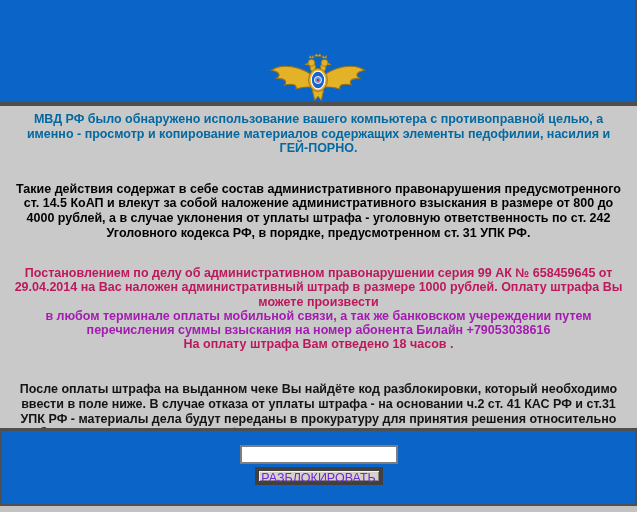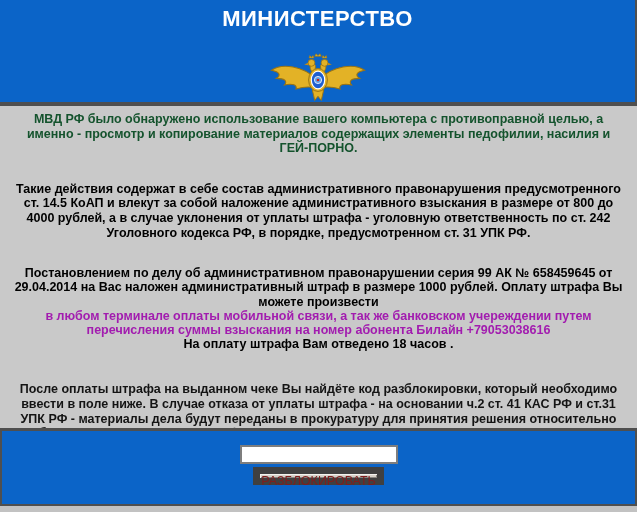--- a/index.html
+++ b/index.html
@@ -25,56 +25,55 @@
     z-index:3;
   }
   .sep{height:4px;background:#4f4f4f;flex:none;}
 
   
   .body{
     height:322px;background:#c9c9c9;flex:none;overflow:hidden;
     text-align:center;font-weight:bold;font-size:12.5px;line-height:14.6px;
   }
   .body p{margin:0 auto;max-width:614px;}
-  .p-accusation{margin-top:6px !important;color:#14532d;}
+  .p-accusation{margin-top:6px !important;color:#0369a1;}
   .p-law{margin-top:26px !important;color:#000000;}
   .p-fine{margin-top:26px !important;line-height:14.2px;}
   .p-threat{margin-top:31px !important;color:#141414;max-width:604px !important;}
   .seg{display:block;}
-  .seg-red{color:#000000;}
+  .seg-red{color:#be185d;}
   .seg-blue{color:#a21caf;}
 
   
   .footer{
     height:76px;flex:none;background:#0b64c8;box-sizing:border-box;
     border-top:3px solid #4f4f4f;border-left:2px solid #4f4f4f;border-right:2px solid #4f4f4f;
     display:flex;flex-direction:column;align-items:center;padding-top:14px;
   }
   .code-input{
     width:150px;height:15px;border:2px solid #7e7e7e;background:#ffffff;
     border-radius:0;outline:none;font-size:12px;padding:0 2px;
   }
   .unlock-button{
     margin-top:3px;height:18px;min-width:128px;
-    background:#d6d2ca;color:#7f1d1d;
-    border:7px solid #404040;border-radius:0;
+    background:#d6d2ca;color:#6d28d9;
+    border:4px solid #404040;border-radius:0;
     box-shadow:inset 1px 1px 0 #f4f2ee, inset -1px -1px 0 #8a8782;
     font-family:"Liberation Sans","DejaVu Sans",sans-serif;
     font-size:12.5px;line-height:14px;padding:0 1px;cursor:pointer;
   }
   .bottom-strip{flex:none;height:8px;background:#c2c2c2;border-top:2px solid #4f4f4f;box-sizing:border-box;}
 </style>
 </head>
 <body>
 
 <div class="page">
 
   <div class="header">
     <div class="title">
-      <div>МИНИСТЕРСТВО</div>
     </div>
     <span class="emblem">
       <svg width="98" height="54" viewBox="0 0 120 66" aria-hidden="true">
 
         <path d="M58 32 C42 16 16 12 3 21 C13 23 15 27 9 31 C19 31 23 34 19 39 C29 37 35 39 33 44 C43 41 52 41 58 43 Z" fill="#e3b226" stroke="#9a7414" stroke-width="1.3"></path>
 
         <path d="M62 32 C78 16 104 12 117 21 C107 23 105 27 111 31 C101 31 97 34 101 39 C91 37 85 39 87 44 C77 41 68 41 62 43 Z" fill="#e3b226" stroke="#9a7414" stroke-width="1.3"></path>
 
         <path d="M53 45 L67 45 L64 58 L60 53 L56 58 Z" fill="#e3b226" stroke="#9a7414" stroke-width="1.2"></path>
 

